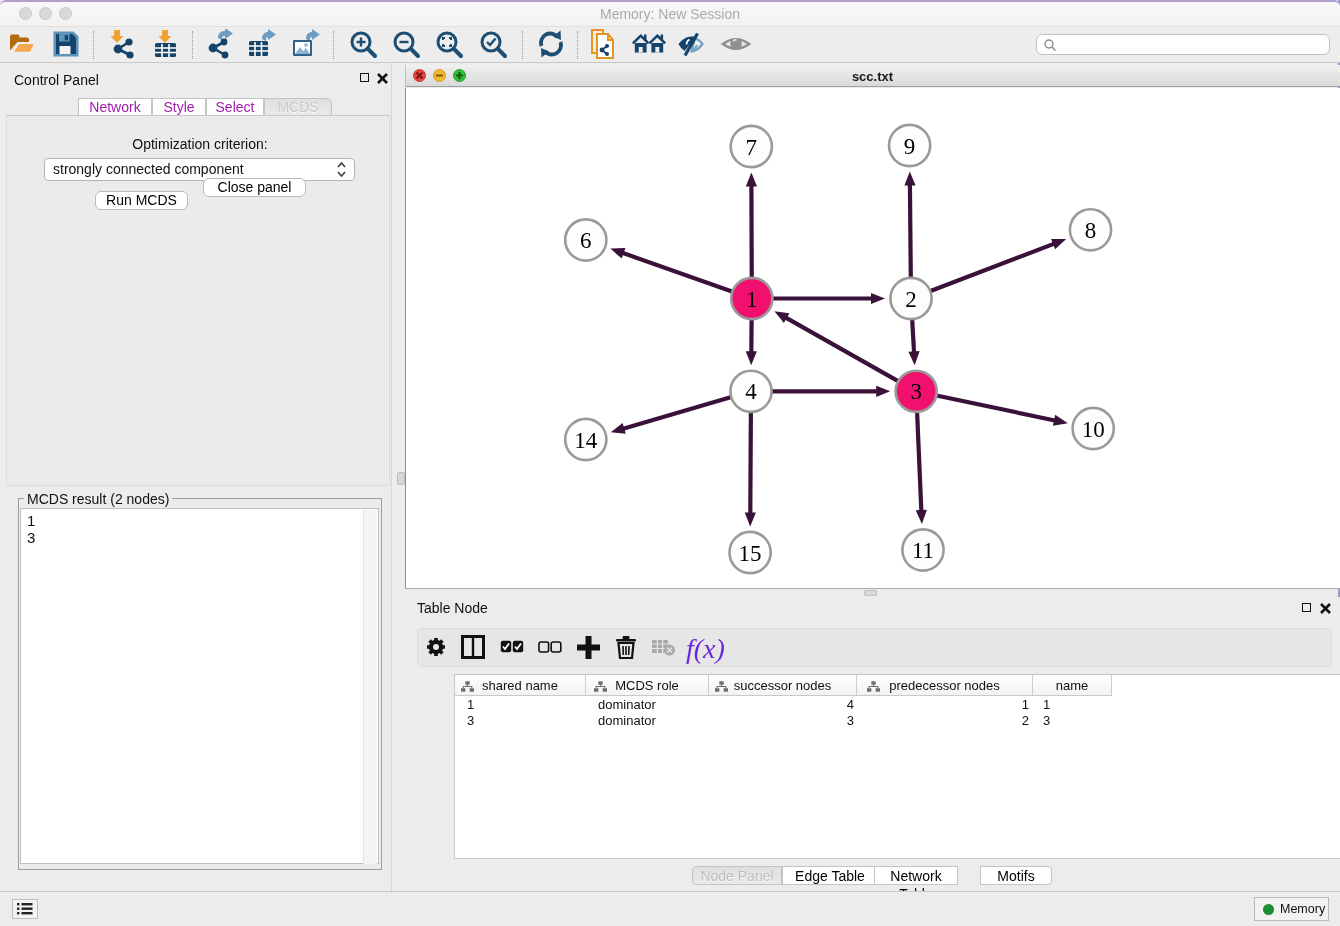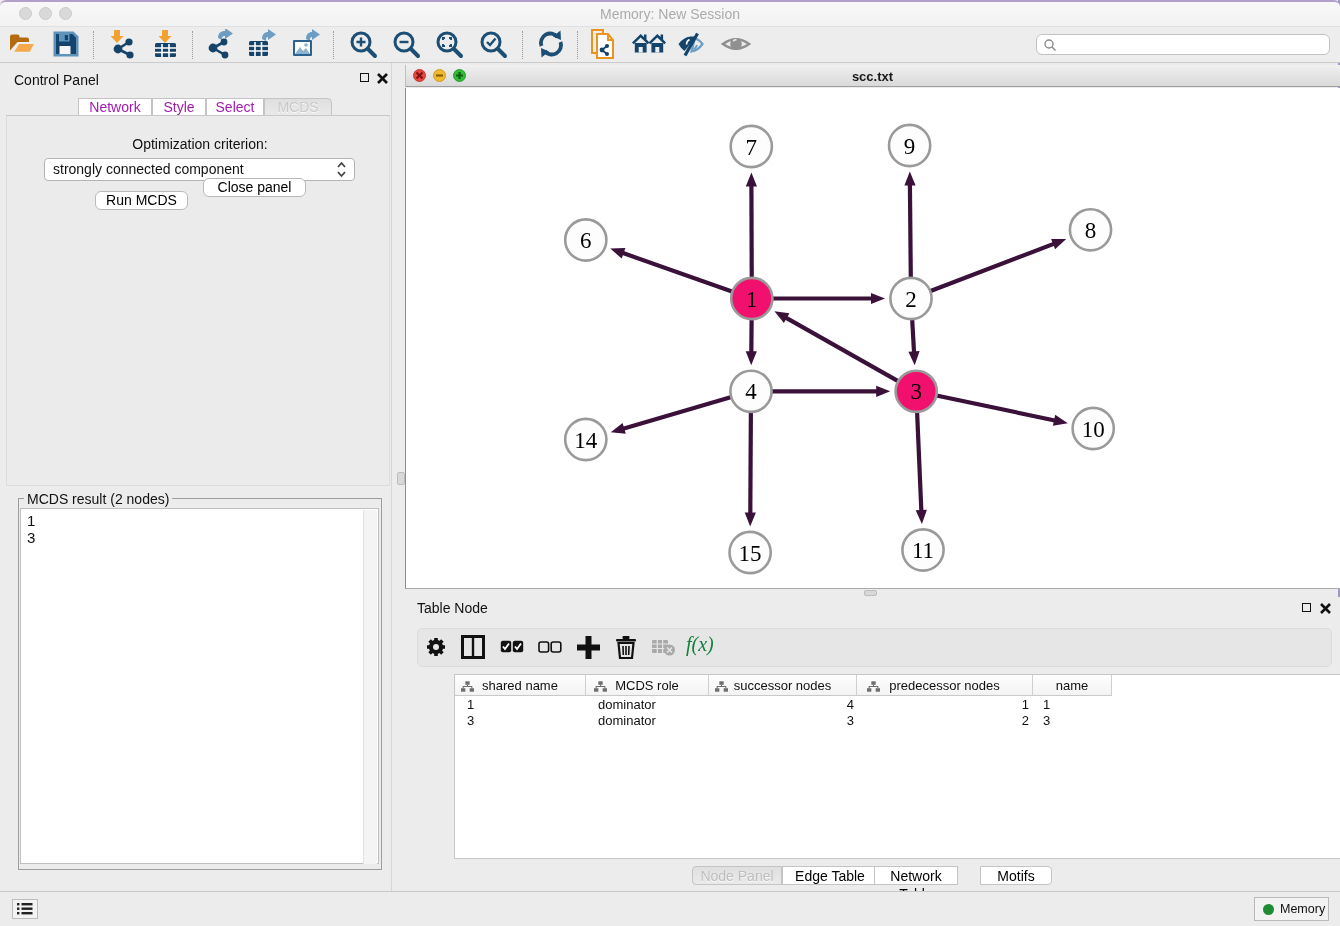--- a/index.html
+++ b/index.html
@@ -375,21 +375,21 @@
 <g fill="#a9a9a9">
           <rect x="0" y="0" width="16" height="13" rx="1"></rect>
         </g>
 <g stroke="#e6e6e6" stroke-width="1.2">
           <path d="M0 4 L16 4 M0 8.5 L16 8.5 M5.3 0 L5.3 13 M10.6 0 L10.6 13"></path>
         </g>
 <circle cx="17.5" cy="10" r="5.5" fill="#a9a9a9"></circle>
 <path d="M15 7.5 L20 12.5 M20 7.5 L15 12.5" stroke="#e6e6e6" stroke-width="1.5"></path>
 </svg>
 
-<div style="position:absolute; left:281px; top:36px; font-family:'Liberation Serif',serif; font-style:italic; font-size:20px; color:#15803d;">f(x)</div>
+<div style="position:absolute; left:281px; top:36px; font-family:'Liberation Serif',serif; font-style:italic; font-size:28px; color:#6d28d9;">f(x)</div>
 </div>
 </div>
 <div class="abs" id="tbl">
   <div class="th" style="left:0; width:131px;">shared name</div>
   <div class="th" style="left:131px; width:123px;">MCDS role</div>
   <div class="th" style="left:254px; width:148px;">successor nodes</div>
   <div class="th" style="left:402px; width:176px;">predecessor nodes</div>
   <div class="th" style="left:578px; width:79px; border-right:1px solid #cfcfcf;">name</div>
   <svg style="position:absolute;left:6px;top:6px;" width="13" height="11" viewBox="0 0 15 12">
       <g fill="#6d6d6d">

